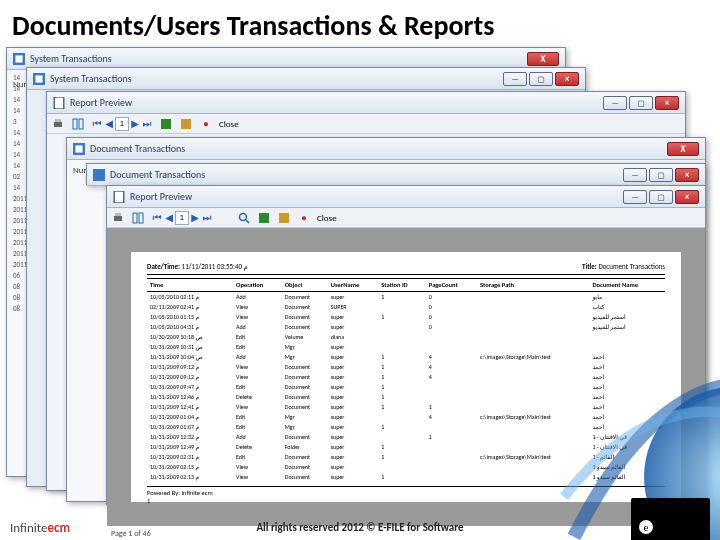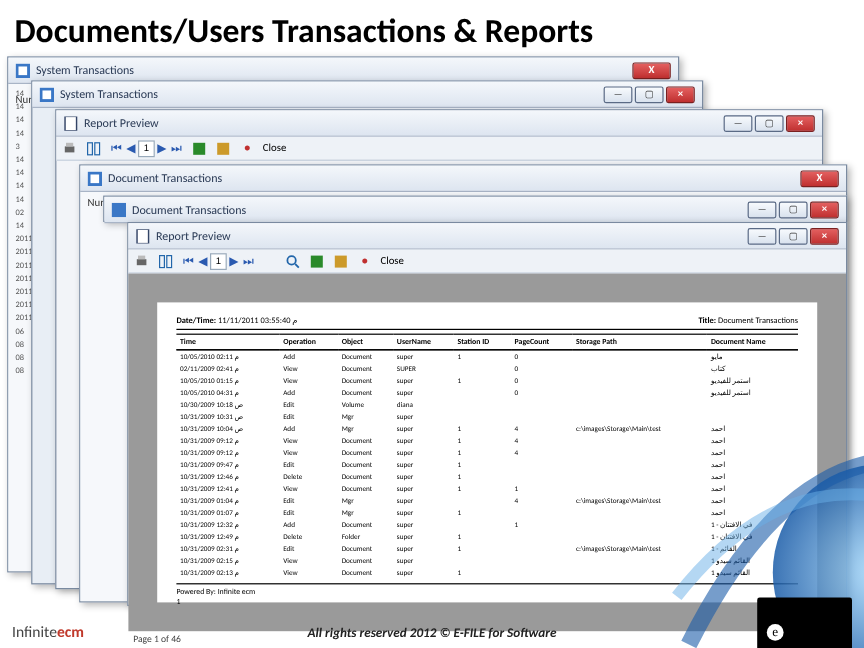--- a/index.html
+++ b/index.html
@@ -30,21 +30,21 @@
   table.rep { width: 100%; border-collapse: collapse; }
   table.rep th { border-top: 1px solid #000; border-bottom: 1px solid #000; text-align: left; font-size: 6.5px; font-weight: bold; padding: 2px 3px; white-space: nowrap; }
   table.rep td { font-size: 6px; padding: 1px 3px; white-space: nowrap; overflow: hidden; }
   .paper-foot { display: flex; justify-content: space-between; border-top: 1px solid #000; margin-top: 4px; padding-top: 2px; font-size: 6.5px; flex-direction: column; }
   .pager-line { font-size: 8px; color: #444; padding: 2px 4px; }
   .side-nums { position: absolute; left: 6px; top: 24px; font-size: 7px; color: #555; line-height: 11px; }
   .bottom-bar { position: absolute; bottom: 0; left: 0; right: 0; height: 26px; display: flex; align-items: center; padding: 0 10px; font-size: 11px; color: #222; }
   .logo-left { font-size: 13px; }
   .logo-left .inf { color: #444; }
   .logo-left .ecm { color: #c0392b; font-weight: bold; }
-  .copyright { position: absolute; left: 50%; transform: translateX(-50%); font-weight: bold; font-style: italic; }
+  .copyright { position: absolute; left: 50%; transform: translateX(-50%); font-weight: bold; }
   .logo-right { margin-left: auto; display: flex; align-items: center; gap: 4px; background: #000; color: #fff; padding: 3px 8px; border-radius: 2px; font-size: 11px; }
   .logo-right .el { font-family: Georgia, serif; margin-top: 40px; }
   .deco-arc { position: absolute; right: -100px; bottom: -50px; width: 260px; height: 260px; pointer-events: none; }
 </style>
 </head>
 <body>
 
 <div class="slide-title">Documents/Users Transactions &amp; Reports</div>
 
 <div class="stage">

